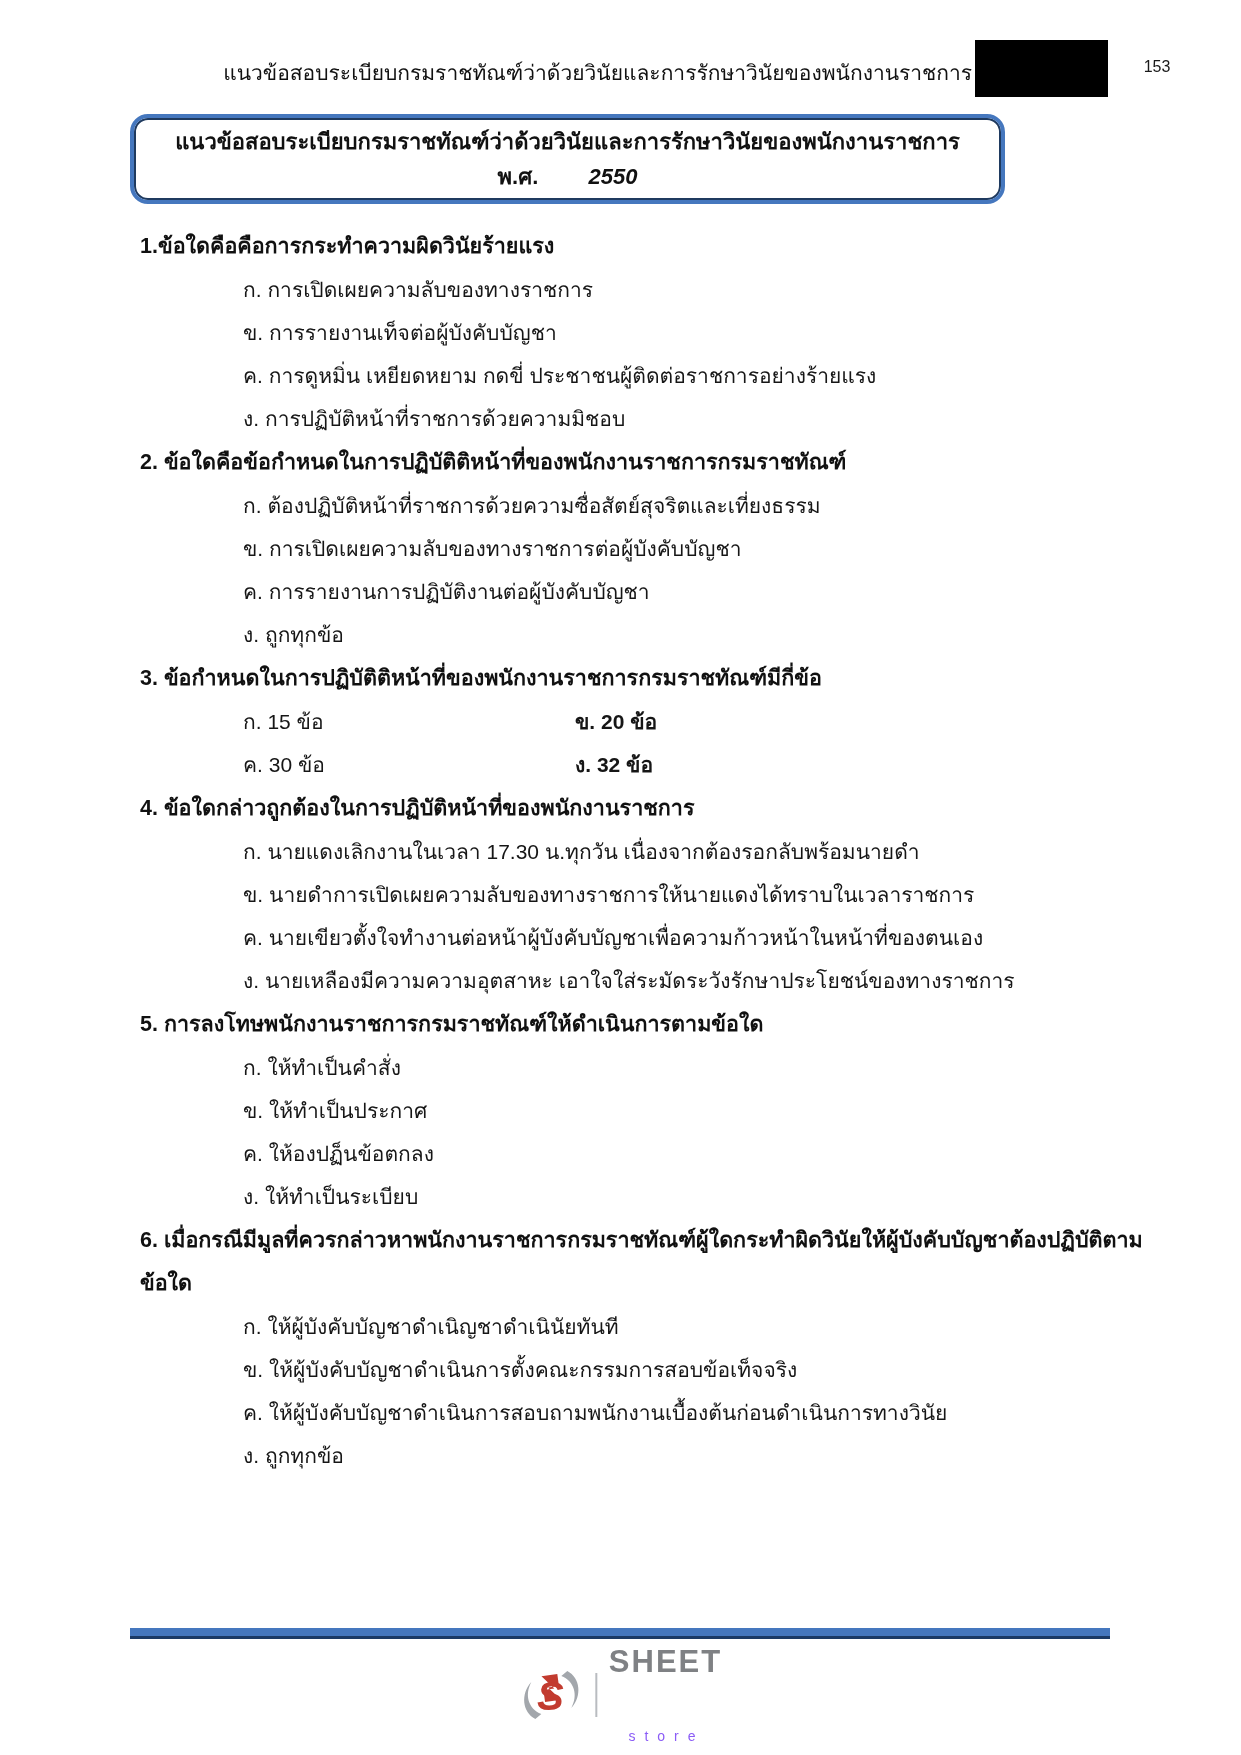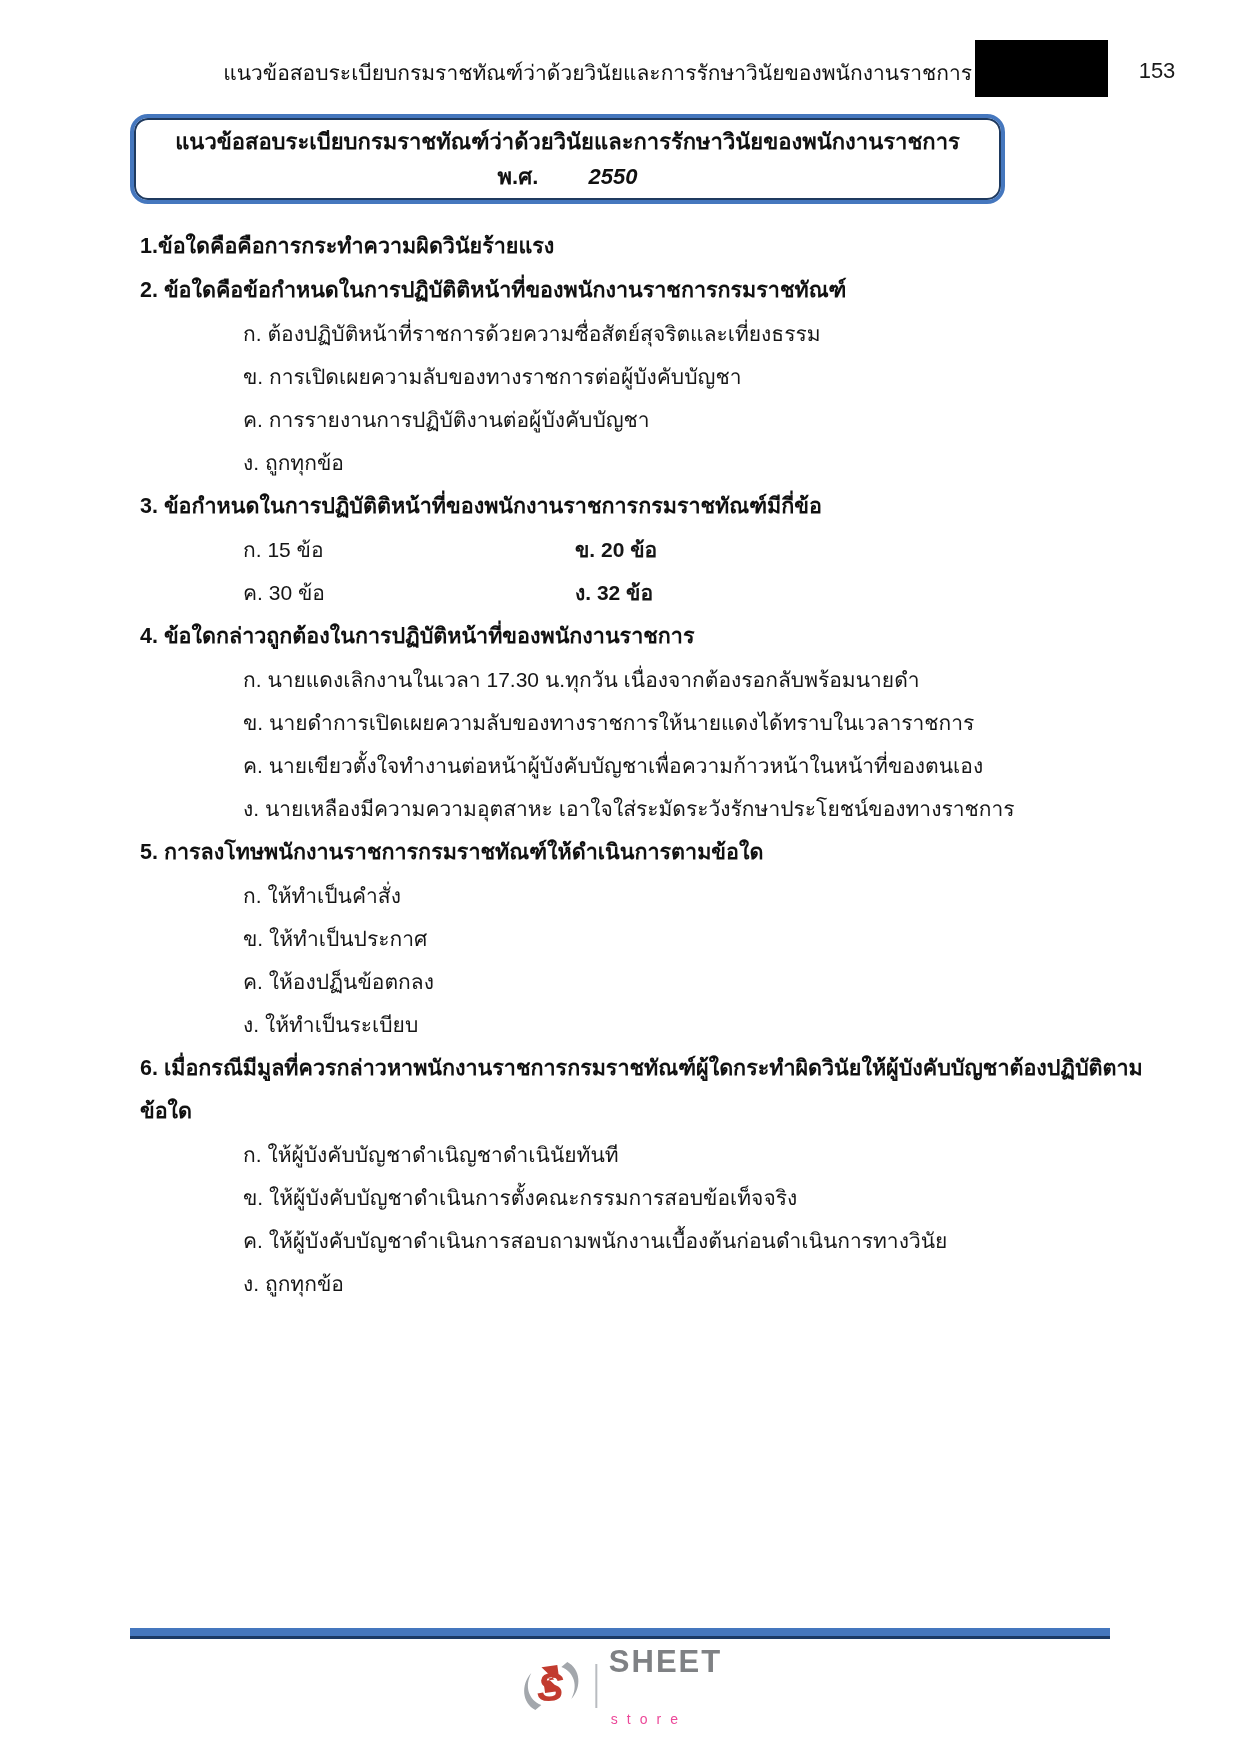--- a/index.html
+++ b/index.html
@@ -17,21 +17,21 @@
   .running-header{
     position:absolute;left:130px;top:56px;width:980px;
     text-align:center;font-size:21px;color:#111;
   }
   .page-tab{
     position:absolute;left:975px;top:40px;width:133px;height:57px;
     background:#000000;
   }
   .page-number{
     position:absolute;left:1112px;top:58px;width:90px;
-    text-align:center;font-size:22px;color:#1a1a1a;
+    text-align:center;font-size:16px;color:#1a1a1a;
   }
 
   
   .title-box{
     position:absolute;left:130px;top:114px;width:867px;height:82px;
     border:4px solid #4577be;border-radius:18px;
     box-shadow:inset 0 0 0 2px #1f3a5f;
     display:flex;align-items:center;justify-content:center;
     background:#ffffff;
   }
@@ -68,21 +68,21 @@
     position:absolute;left:50%;top:1646px;transform:translateX(-50%);
     display:flex;align-items:center;gap:12px;
   }
   .logo-emblem{width:64px;height:60px;flex:0 0 auto;}
   .logo-divider{width:2px;height:44px;background:#b9bcc0;}
   .logo-textcol{display:flex;flex-direction:column;line-height:1;gap:32px;}
   .logo-name{
     font-size:31px;font-weight:700;color:#7f8184;letter-spacing:2px;
   }
   .logo-sub{
-    font-size:14px;color:#ec4899;letter-spacing:9px;margin-top:3px;padding-left:2px;
+    font-size:14px;color:#8b5cf6;letter-spacing:9px;margin-top:20px;padding-left:2px;text-align:center;
   }
 </style>
 </head>
 <body>
 
 <div class="page">
 
   <div class="running-header">แนวข้อสอบระเบียบกรมราชทัณฑ์ว่าด้วยวินัยและการรักษาวินัยของพนักงานราชการ พ.ศ.</div>
 
   <div class="page-tab"></div>
@@ -92,20 +92,26 @@
     <div class="title-text">
       <span>แนวข้อสอบระเบียบกรมราชทัณฑ์ว่าด้วยวินัยและการรักษาวินัยของพนักงานราชการ พ.ศ.</span>
       <span class="title-year">2550</span>
     </div>
   </div>
 
   <div class="questions">
 
     <div class="q">
       <div class="q-head">1.ข้อใดคือคือการกระทำความผิดวินัยร้ายแรง</div>
+      <div class="opts">
+        <div class="opt">ก. การเปิดเผยความลับของทางราชการ</div>
+        <div class="opt">ข. การรายงานเท็จต่อผู้บังคับบัญชา</div>
+        <div class="opt">ค. การดูหมิ่น เหยียดหยาม กดขี่ ประชาชนผู้ติดต่อราชการอย่างร้ายแรง</div>
+        <div class="opt">ง. การปฏิบัติหน้าที่ราชการด้วยความมิชอบ</div>
+      </div>
     </div>
 
     <div class="q">
       <div class="q-head">2. ข้อใดคือข้อกำหนดในการปฏิบัติติหน้าที่ของพนักงานราชการกรมราชทัณฑ์</div>
       <div class="opts">
         <div class="opt">ก. ต้องปฏิบัติหน้าที่ราชการด้วยความซื่อสัตย์สุจริตและเที่ยงธรรม</div>
         <div class="opt">ข. การเปิดเผยความลับของทางราชการต่อผู้บังคับบัญชา</div>
         <div class="opt">ค. การรายงานการปฏิบัติงานต่อผู้บังคับบัญชา</div>
         <div class="opt">ง. ถูกทุกข้อ</div>
       </div>

